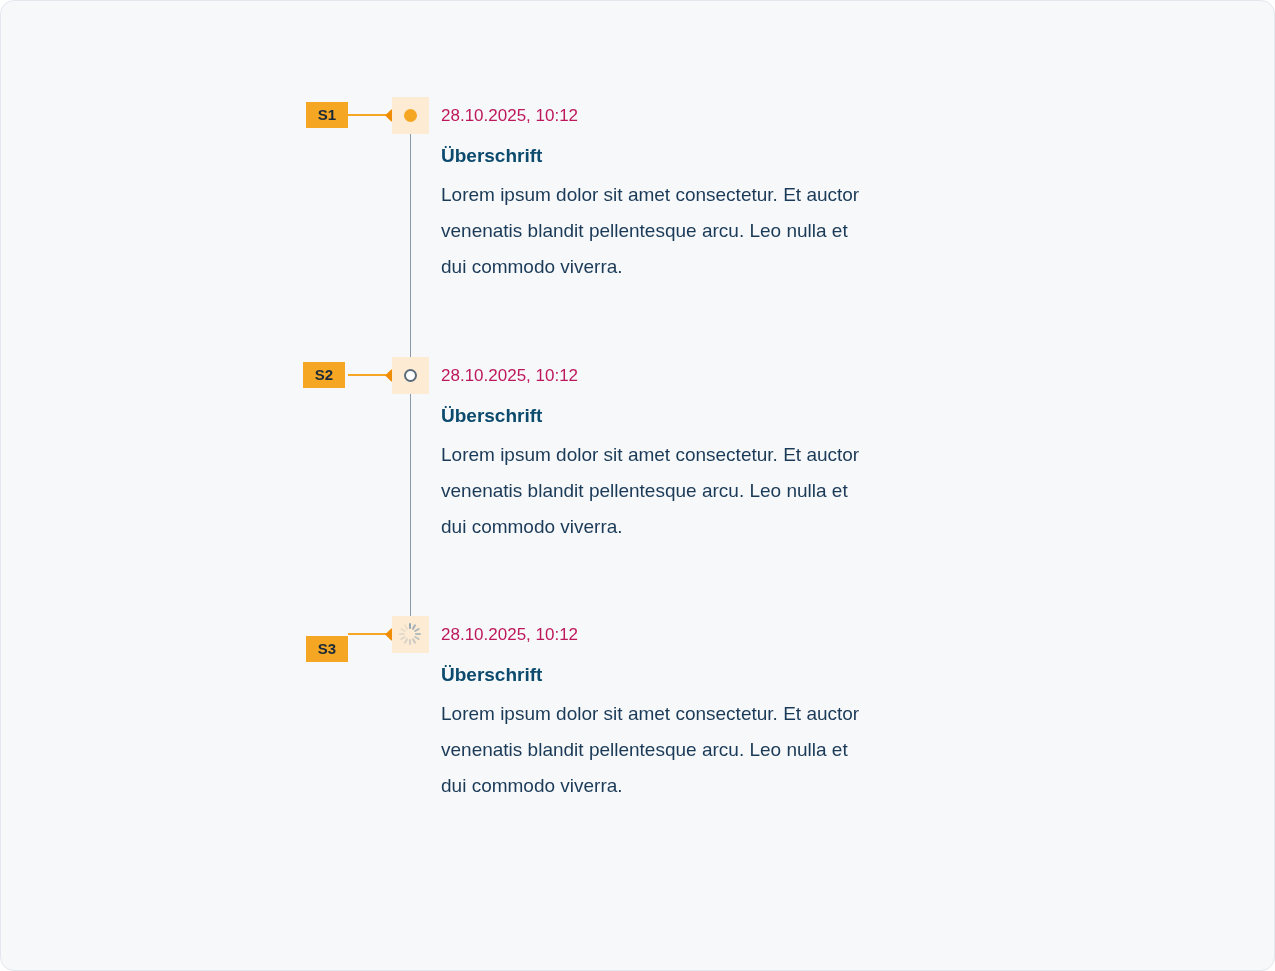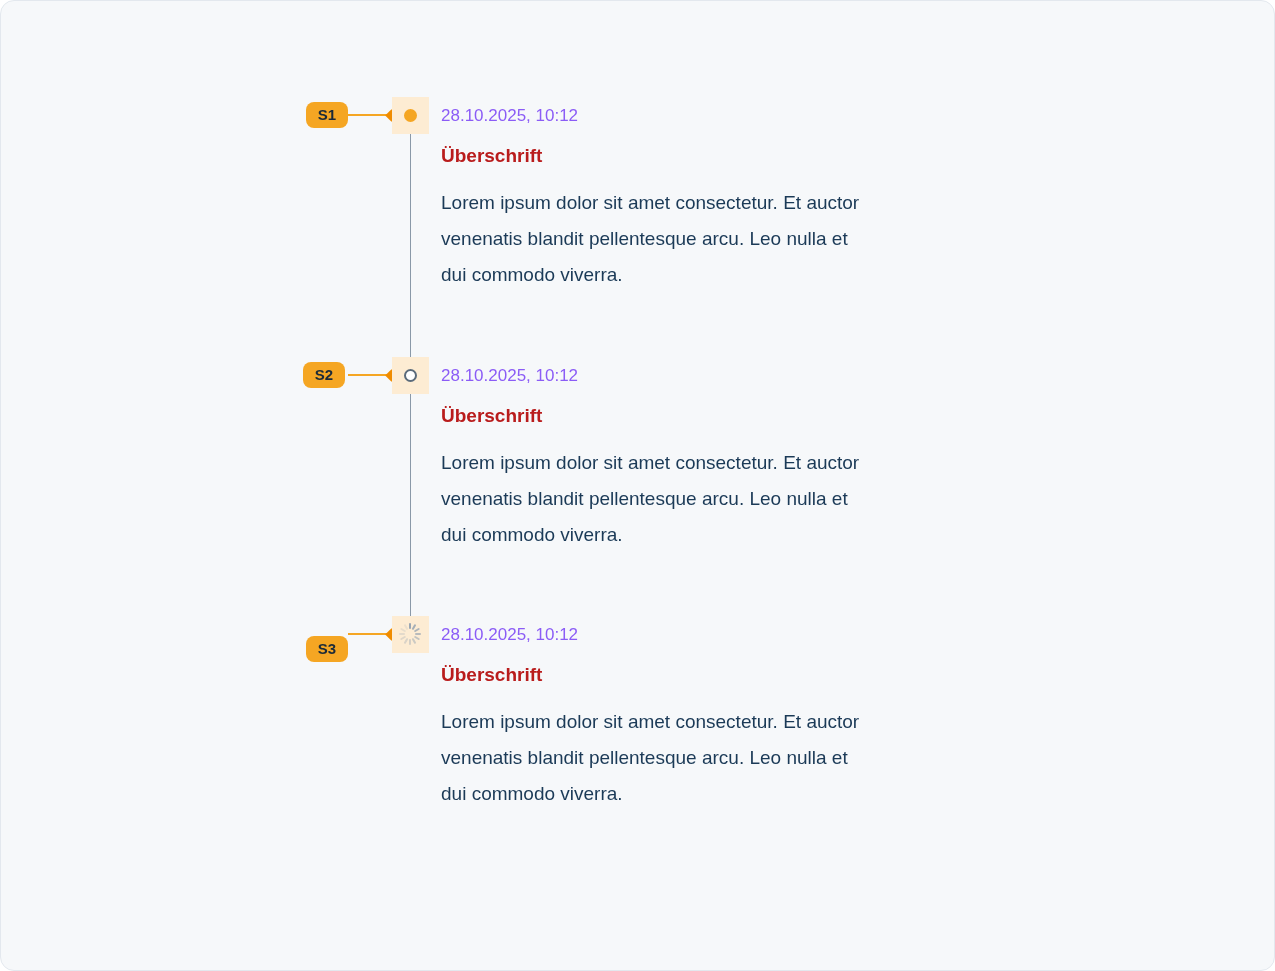--- a/index.html
+++ b/index.html
@@ -38,21 +38,21 @@
     left: 0;
     top: 0;
   }
 
   
   .step-chip {
     position: absolute;
     width: 42px;
     height: 26px;
     background: #f5a623;
-    border-radius: 8px;
+    border-radius: 0;
     color: #1b2a38;
     font-size: 15px;
     font-weight: bold;
     line-height: 26px;
     text-align: center;
     letter-spacing: 0.2px;
   }
   
   .chip-connector {
     position: absolute;
@@ -103,37 +103,36 @@
     width: 2px;
     height: 6px;
     background: #9aa7b4;
     border-radius: 1px;
     transform-origin: 1px 11px;
   }
 
   .entry-time {
     position: absolute;
     font-size: 17px;
-    color: #8b5cf6;
+    color: #be185d;
     white-space: nowrap;
   }
   .entry-title {
     position: absolute;
     font-size: 19px;
     font-weight: bold;
-    color: #b91c1c;
+    color: #0c4a6e;
     white-space: nowrap;
   }
   .entry-body {
     position: absolute;
     width: 430px;
     font-size: 19px;
     line-height: 36px;
     color: #1b3a57;
-    margin-top: 8px;
   }
 </style>
 </head>
 <body>
 
 <div id="canvas">
 
   <div class="timeline-axis"></div>
 
   <div class="timeline-entry">

